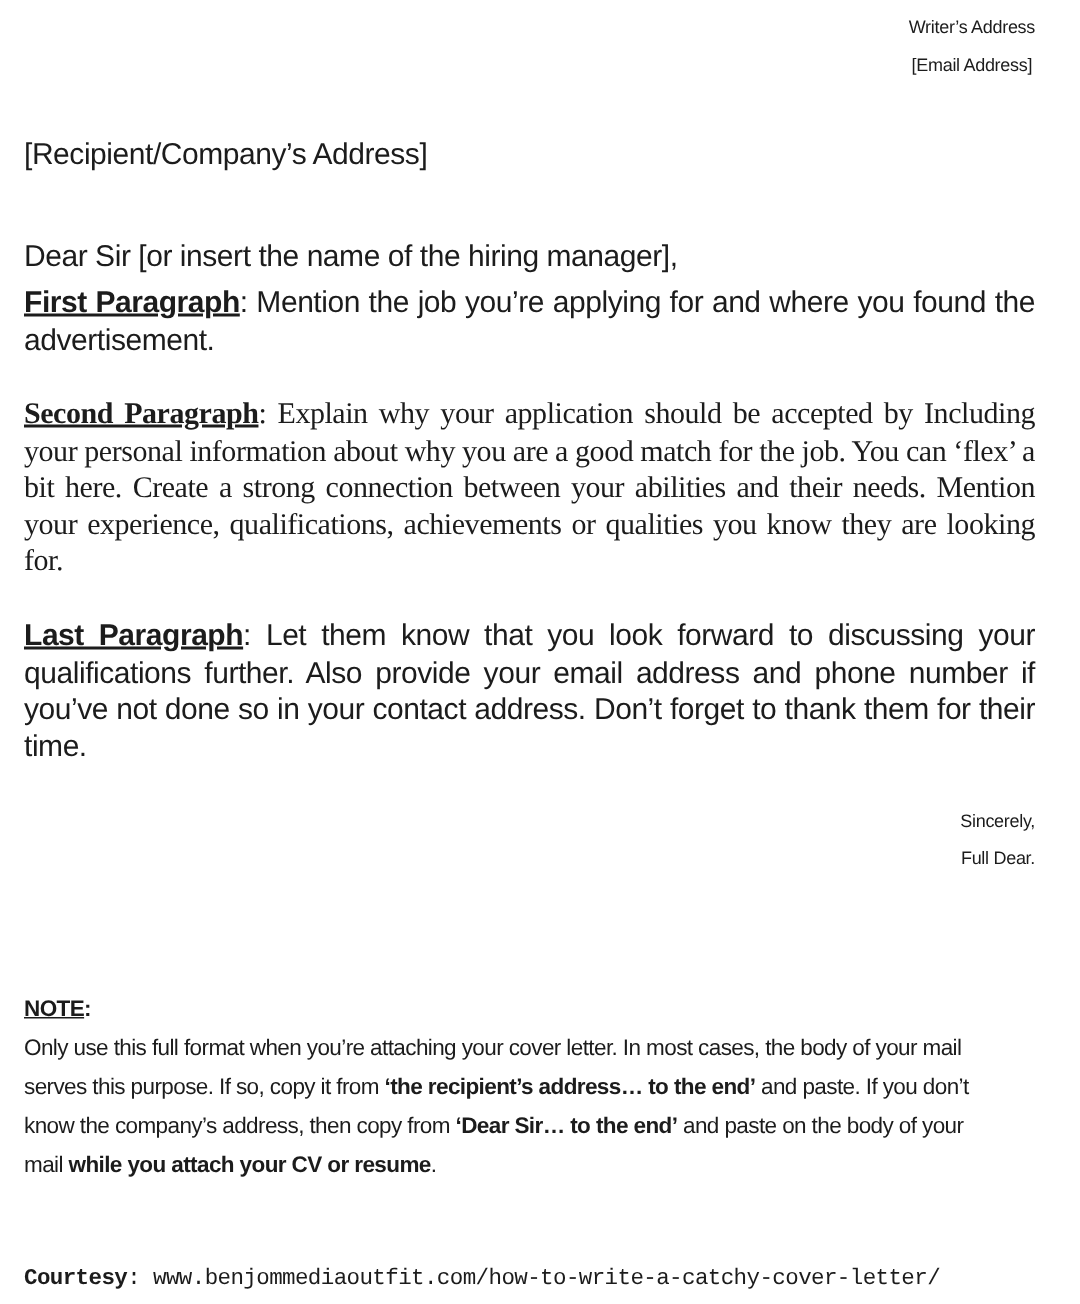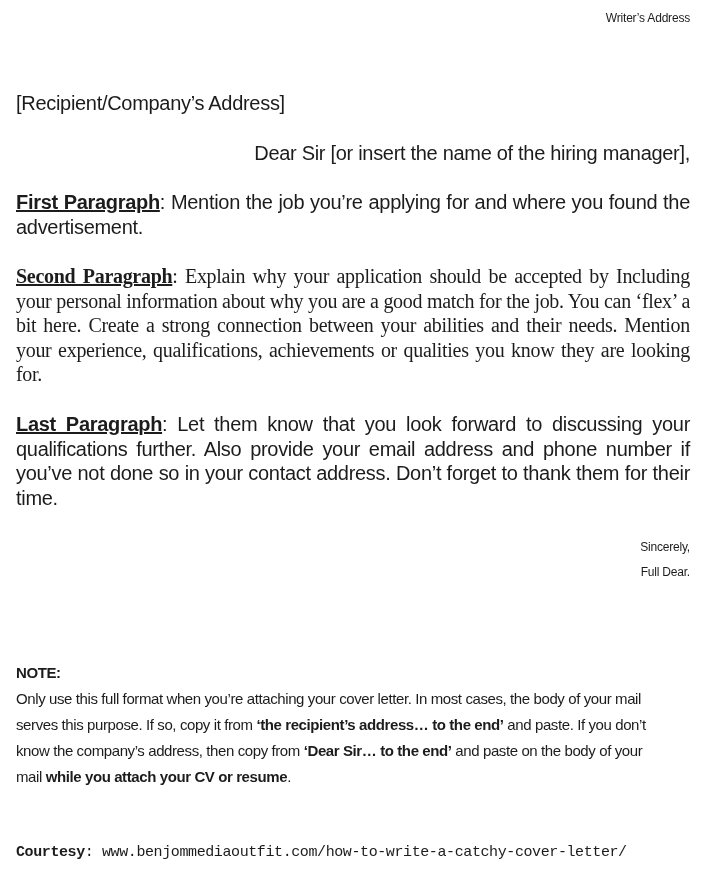--- a/index.html
+++ b/index.html
@@ -13,45 +13,46 @@
   .hdr { font-weight: bold; text-decoration: underline; margin-top: 12px; }
   .sign { position: absolute; right: 30px; top: 535px; text-align: right; font-size: 12px; line-height: 24.5px; letter-spacing: -0.2px; }
   .note { position: absolute; left: 16px; width: 640px; font-size: 15px; line-height: 26px; letter-spacing: -0.4px; }
   .b { font-weight: bold; }
 </style>
 </head>
 <body>
 
 <div class="addr">
   <div>Writer’s Address</div>
+  <div>[Email Address]</div>
 </div>
 
 <div class="block" style="top:91px;">[Recipient/Company’s Address]</div>
 
-<div class="block" style="top:141px;text-align:right;">Dear Sir [or insert the name of the hiring manager],</div>
+<div class="block" style="top:159px;">Dear Sir [or insert the name of the hiring manager],</div>
 
 <div class="block just" style="top:190px;">
   <span class="hdr">First Paragraph</span><span>: Mention the job you’re applying for and where you found the advertisement.</span>
 </div>
 
 <div class="block just" style="top:264px;font-family:Liberation Serif, serif;">
   <span class="hdr">Second Paragraph</span><span>: Explain why your application should be accepted by Including your personal information about why you are a good match for the job. You can ‘flex’ a bit here. Create a strong connection between your abilities and their needs. Mention your experience, qualifications, achievements or qualities you know they are looking for.</span>
 </div>
 
 <div class="block just" style="top:412px;">
   <span class="hdr">Last Paragraph</span><span>: Let them know that you look forward to discussing your qualifications further. Also provide your email address and phone number if you’ve not done so in your contact address. Don’t forget to thank them for their time.</span>
 </div>
 
 <div class="sign">
   <div>Sincerely,</div>
   <div>Full Dear.</div>
 </div>
 
 <div class="note" style="top:660px;">
-  <span class="b" style="">NOTE</span><span class="b">:</span>
+  <span class="b" style="text-decoration:underline;">NOTE</span><span class="b">:</span>
 </div>
 
 <div class="note" style="top:686px;">
   <span>Only use this full format when you’re attaching your cover letter. In most cases, the body of your mail serves this purpose. If so, copy it from </span><span class="b">‘the recipient’s address… to the end’</span><span> and paste. If you don’t know the company’s address, then copy from </span><span class="b">‘Dear Sir… to the end’</span><span> and paste on the body of your mail </span><span class="b">while you attach your CV or resume</span><span>.</span>
 </div>
 
 <div class="note" style="top:840px; width:680px;font-family:Liberation Mono, monospace;">
   <span class="b">Courtesy</span><span>: </span><span>www.benjommediaoutfit.com/how-to-write-a-catchy-cover-letter/</span>
 </div>
 

